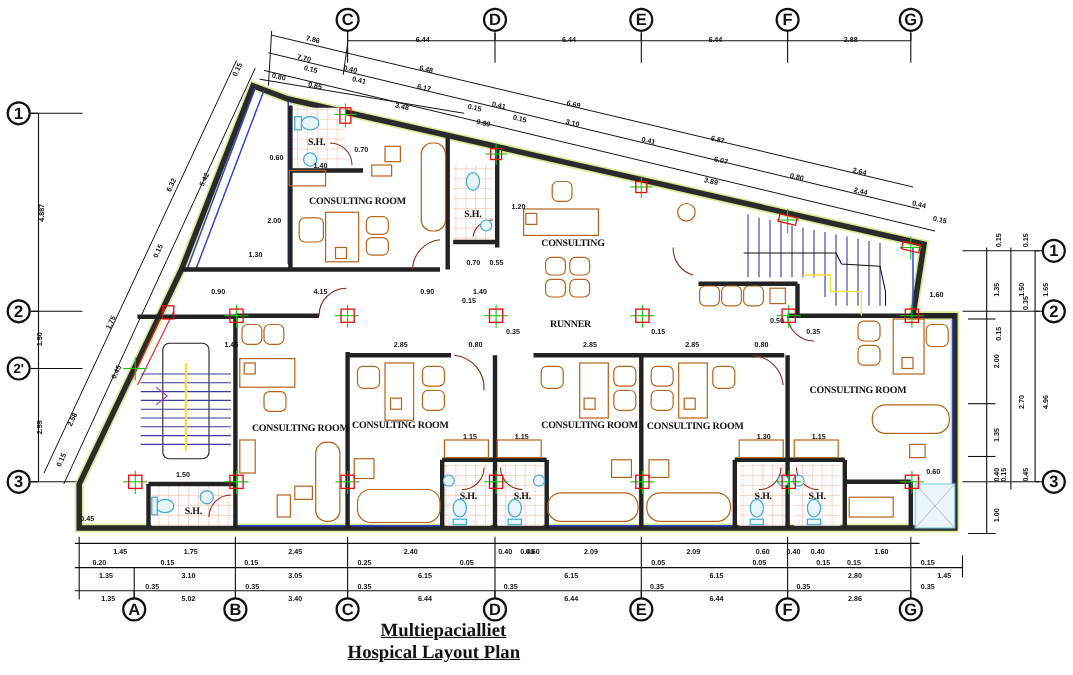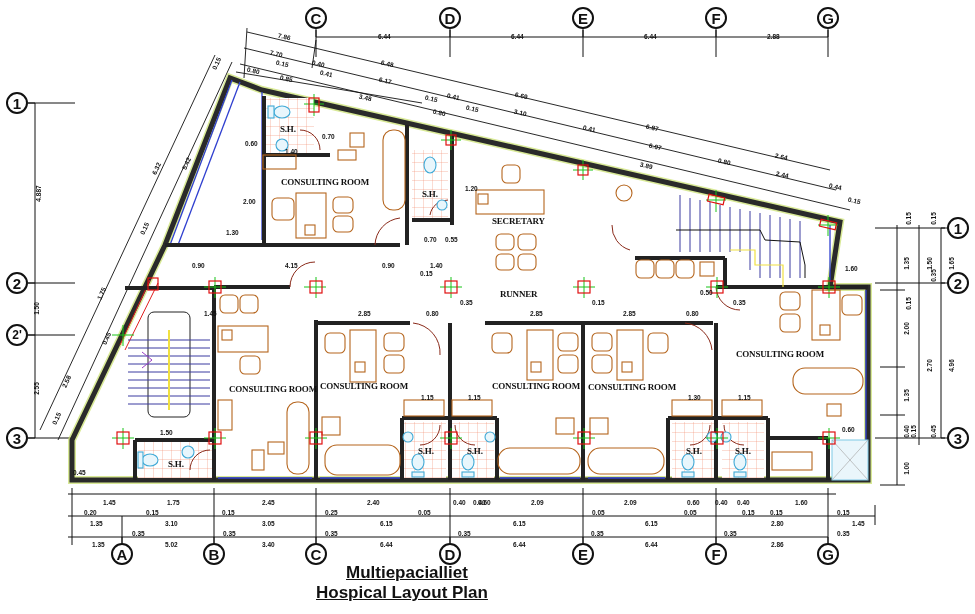--- a/index.html
+++ b/index.html
@@ -8,21 +8,21 @@
     svg { position: absolute; left: 0; top: 0; }
     .grid-bubble { position: absolute; width: 22px; height: 22px; border: 2px solid #111;
       border-radius: 50%; background: #fff; display: flex; align-items: center;
       justify-content: center; font-weight: 700; font-size: 15px; color: #111;
       font-family: "Liberation Sans", sans-serif; box-sizing: border-box; }
     .room-label { position: absolute; font-size: 9px; font-weight: 700; color: #111;
       letter-spacing: -0.2px; white-space: nowrap; font-family: Liberation Serif, serif; }
     .dim { position: absolute; font-size: 6.5px; font-weight: 700; color: #111; white-space: nowrap;
       font-family: "Liberation Sans", sans-serif; }
     .title { position: absolute; font-weight: 900; text-decoration: underline; color: #111;
-      font-family: Liberation Sans, sans-serif; white-space: nowrap; }
+      font-family: Liberation Serif, serif; white-space: nowrap; }
   </style>
 </head>
 <body>
 
 <svg width="975" height="614" viewBox="0 0 975 614" xmlns="http://www.w3.org/2000/svg">
   <defs>
     <pattern id="tile" width="9" height="9" patternUnits="userSpaceOnUse">
       <rect width="9" height="9" fill="#fff"></rect>
       <path d="M0 0 H9 M0 0 V9" stroke="#f08a6a" stroke-width="0.6"></path>
     </pattern>
@@ -417,21 +417,21 @@
 <div class="grid-bubble" style="left:6px;top:324px;font-size:12px;">2'</div>
 <div class="grid-bubble" style="left:6px;top:427px;">3</div>
 
 <div class="grid-bubble" style="left:947px;top:217px;">1</div>
 <div class="grid-bubble" style="left:947px;top:272px;">2</div>
 <div class="grid-bubble" style="left:947px;top:427px;">3</div>
 
 <div class="room-label" style="left:281px;top:177px;">CONSULTING ROOM</div>
 <div class="room-label" style="left:280px;top:124px;">S.H.</div>
 <div class="room-label" style="left:422px;top:189px;">S.H.</div>
-<div class="room-label" style="left:492px;top:216px;">SECRETARY</div>
+<div class="room-label" style="left:492px;top:216px;">CONSULTING</div>
 <div class="room-label" style="left:500px;top:289px;">RUNNER</div>
 <div class="room-label" style="left:229px;top:384px;">CONSULTING ROOM</div>
 <div class="room-label" style="left:320px;top:381px;">CONSULTING ROOM</div>
 <div class="room-label" style="left:492px;top:381px;">CONSULTING ROOM</div>
 <div class="room-label" style="left:588px;top:382px;">CONSULTING ROOM</div>
 <div class="room-label" style="left:736px;top:349px;">CONSULTING ROOM</div>
 <div class="room-label" style="left:168px;top:459px;">S.H.</div>
 <div class="room-label" style="left:418px;top:446px;">S.H.</div>
 <div class="room-label" style="left:467px;top:446px;">S.H.</div>
 <div class="room-label" style="left:686px;top:446px;">S.H.</div>

